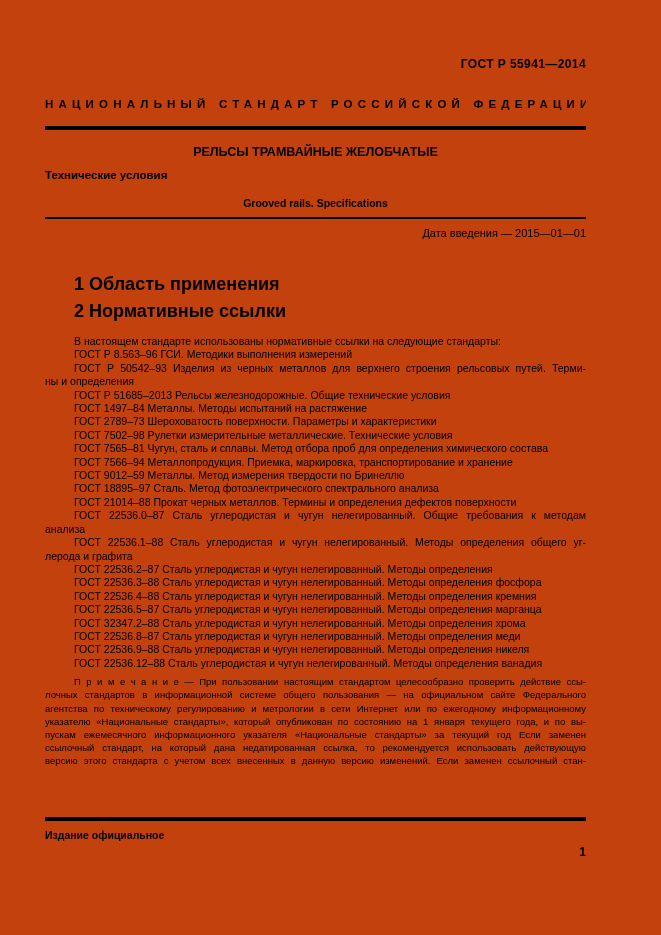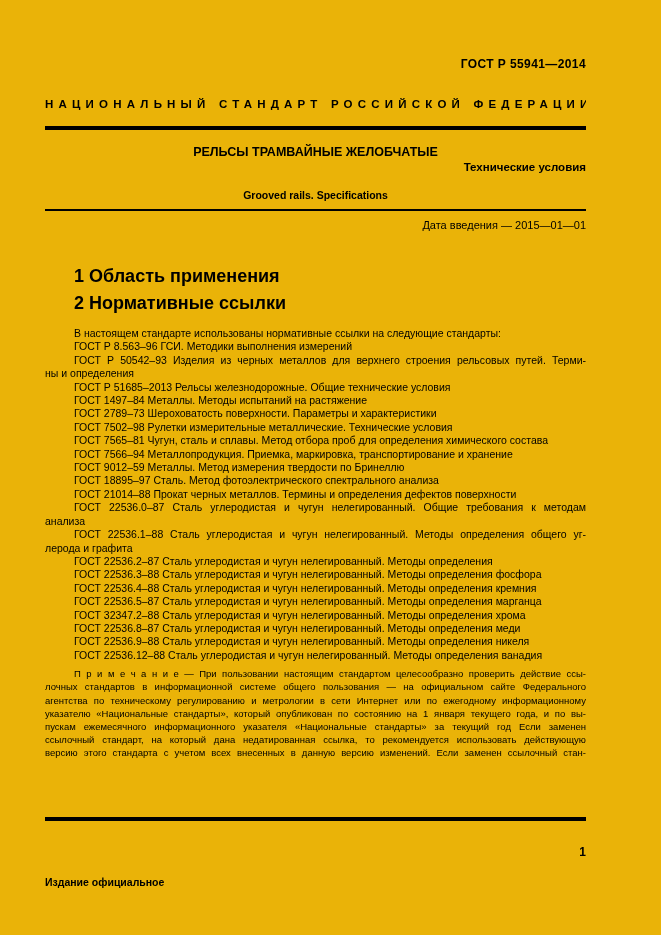--- a/index.html
+++ b/index.html
@@ -6,21 +6,21 @@
     margin: 0;
     padding: 0;
     background: #ffffff;
     font-family: "Liberation Sans", sans-serif;
     color: #000000;
   }
   .page {
     position: relative;
     width: 661px;
     height: 935px;
-    background: #eab308;
+    background: #c2410c;
     box-sizing: border-box;
     padding: 57px 75px 4px 45px;
     overflow: hidden;
   }
   .doc-code {
     font-size: 12px;
     font-weight: bold;
     text-align: right;
     letter-spacing: 0.4px;
     line-height: 14px;
@@ -42,22 +42,22 @@
   }
   .rule-head { margin-top: 15px; }
   .title-main {
     margin-top: 15px;
     text-align: center;
     font-weight: bold;
     font-size: 12.5px;
     line-height: 14px;
   }
   .title-sub {
-    margin-top: 2px;
-    text-align: right;
+    margin-top: 10px;
+    text-align: left;
     font-weight: bold;
     font-size: 11.5px;
     line-height: 13px;
   }
   .title-en {
     margin-top: 15px;
     text-align: center;
     font-weight: bold;
     font-size: 10.5px;
     line-height: 12px;
@@ -100,21 +100,21 @@
   }
   .footer-rule {
     position: absolute;
     left: 45px;
     width: 541px;
     top: 817px;
   }
   .edition {
     position: absolute;
     left: 45px;
-    top: 876px;
+    top: 829px;
     font-size: 10.5px;
     font-weight: bold;
   }
   .page-number {
     position: absolute;
     left: 45px;
     width: 541px;
     top: 845px;
     text-align: right;
     font-size: 12px;

